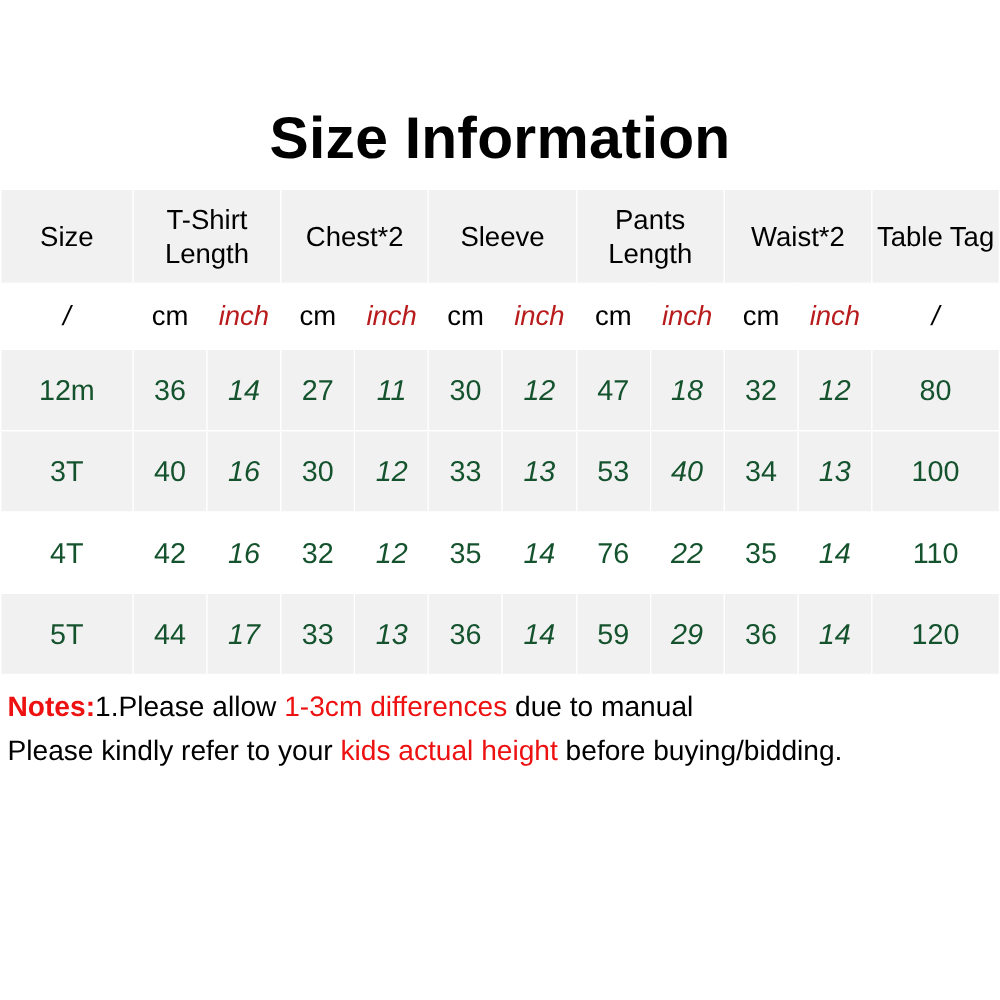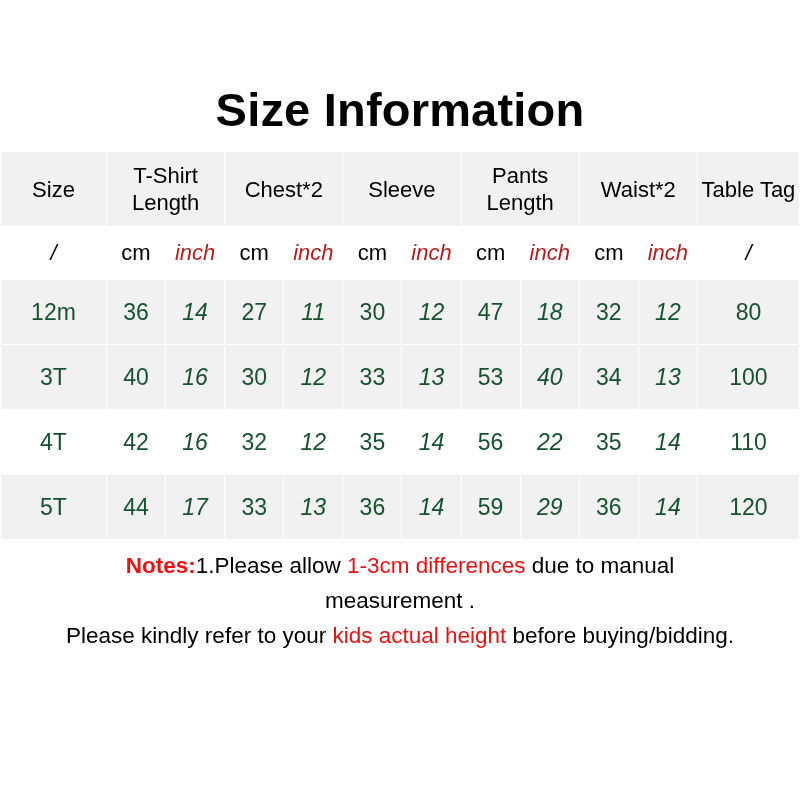--- a/index.html
+++ b/index.html
@@ -93,21 +93,20 @@
     color: #29a9e1;
     font-style: italic;
   }
 
   
   .notes {
     padding: 8px 6px 0 6px;
     font-size: 22.5px;
     line-height: 35px;
     color: #000;
-    text-align: center;
   }
   .notes .lbl {
     color: #ee1111;
     font-weight: bold;
   }
   .notes .red {
     color: #ee1111;
   }
   .notes p {
     margin: 0;
@@ -195,21 +194,21 @@
       </tr>
 
       <tr class="row-data row-plain">
         <td>4T</td>
         <td>42</td>
         <td class="v-inch">16</td>
         <td>32</td>
         <td class="v-inch">12</td>
         <td>35</td>
         <td class="v-inch">14</td>
-        <td>56</td>
+        <td>76</td>
         <td class="v-inch">22</td>
         <td>35</td>
         <td class="v-inch">14</td>
         <td>110</td>
       </tr>
 
       <tr class="row-data row-shade">
         <td>5T</td>
         <td>44</td>
         <td class="v-inch">17</td>
@@ -221,17 +220,16 @@
         <td class="v-inch">29</td>
         <td>36</td>
         <td class="v-inch">14</td>
         <td>120</td>
       </tr>
     </tbody>
   </table>
 
   <div class="notes">
     <p><span class="lbl">Notes:</span><span>1.Please allow </span><span class="red">1-3cm differences</span><span> due to manual</span></p>
-    <p>measurement .</p>
     <p><span>Please kindly refer to your </span><span class="red">kids actual height</span><span> before buying/bidding.</span></p>
   </div>
 
 </div>
 
 </body></html>

